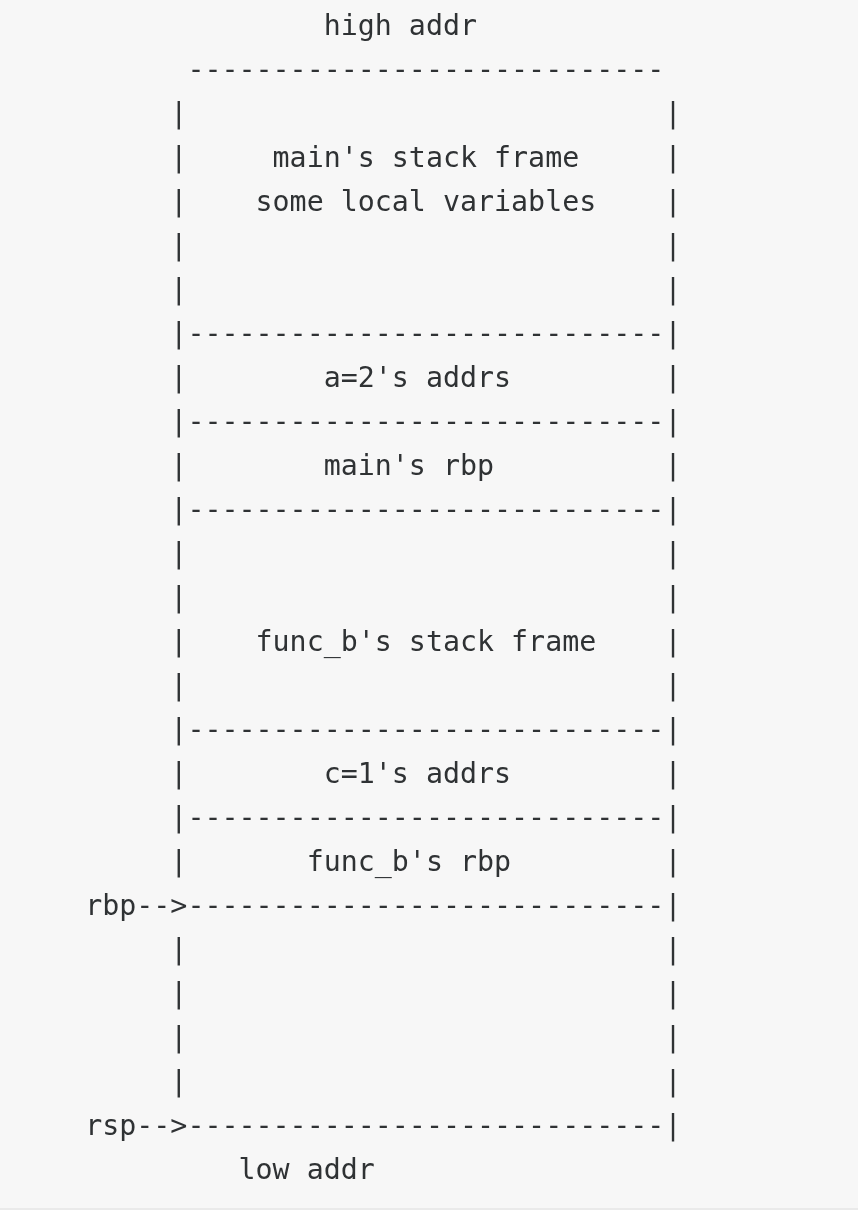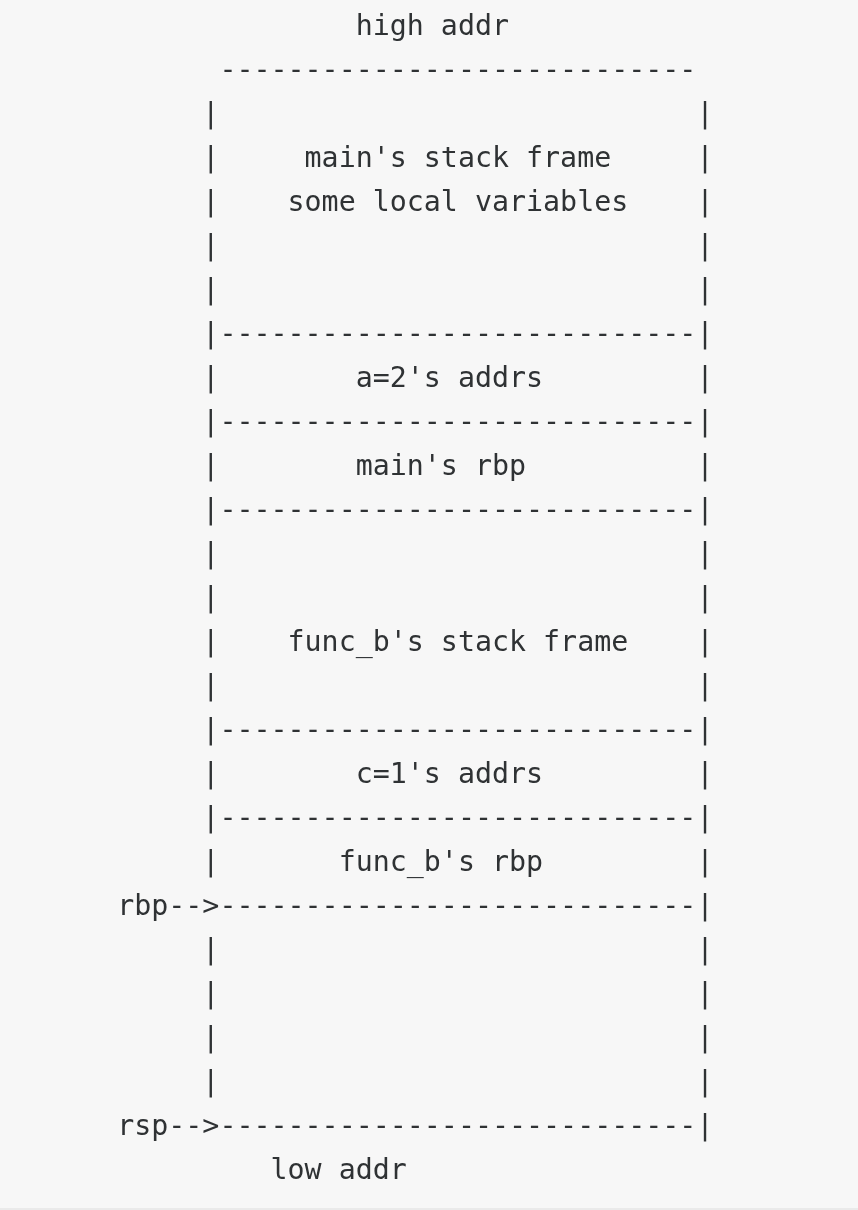--- a/index.html
+++ b/index.html
@@ -33,21 +33,20 @@
     line-height: 44px;
     letter-spacing: 0px;
     color: #2f3234;
     white-space: pre;
     -webkit-font-smoothing: antialiased;
   }
   .art-line {
     display: block;
     height: 44px;
     white-space: pre;
-    margin-left: 32px;
   }
 </style>
 </head>
 <body>
 
 <div id="ascii-diagram">
 
   <pre class="ascii-art"><span class="art-line">                   high addr</span><span class="art-line">           ---------------------------- </span><span class="art-line">          |                            |</span><span class="art-line">          |     main's stack frame     |</span><span class="art-line">          |    some local variables    |</span><span class="art-line">          |                            |</span><span class="art-line">          |                            |</span><span class="art-line">          |----------------------------|</span><span class="art-line">          |        a=2's addrs         |</span><span class="art-line">          |----------------------------|</span><span class="art-line">          |        main's rbp          |</span><span class="art-line">          |----------------------------|</span><span class="art-line">          |                            |</span><span class="art-line">          |                            |</span><span class="art-line">          |    func_b's stack frame    |</span><span class="art-line">          |                            |</span><span class="art-line">          |----------------------------|</span><span class="art-line">          |        c=1's addrs         |</span><span class="art-line">          |----------------------------|</span><span class="art-line">          |       func_b's rbp         |</span><span class="art-line">     rbp--&gt;----------------------------|</span><span class="art-line">          |                            |</span><span class="art-line">          |                            |</span><span class="art-line">          |                            |</span><span class="art-line">          |                            |</span><span class="art-line">     rsp--&gt;----------------------------|</span><span class="art-line">              low addr</span></pre>
 
 </div>

